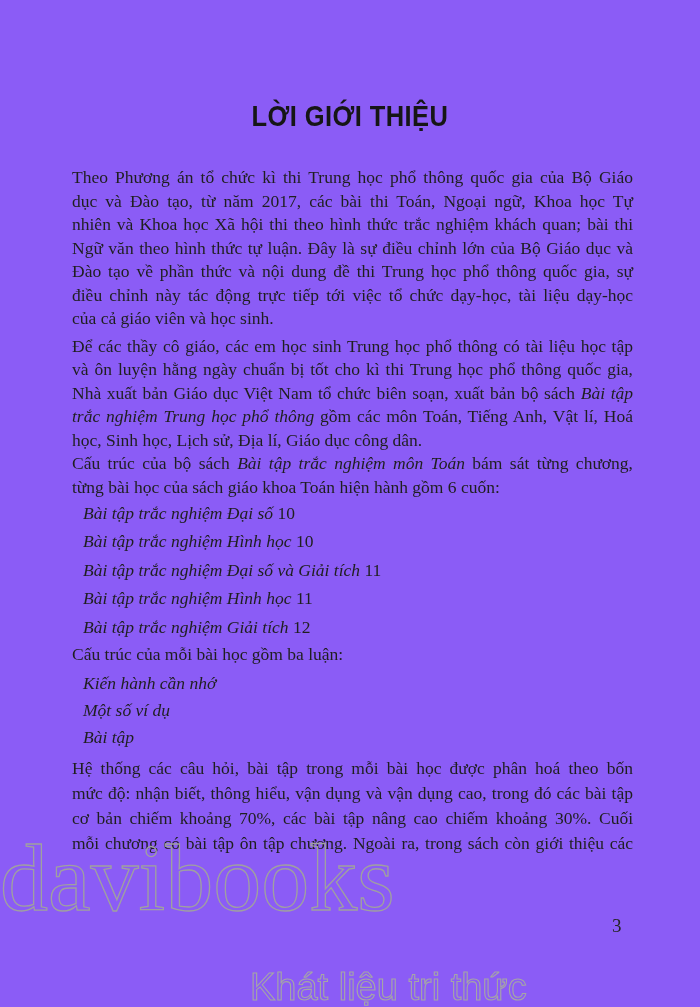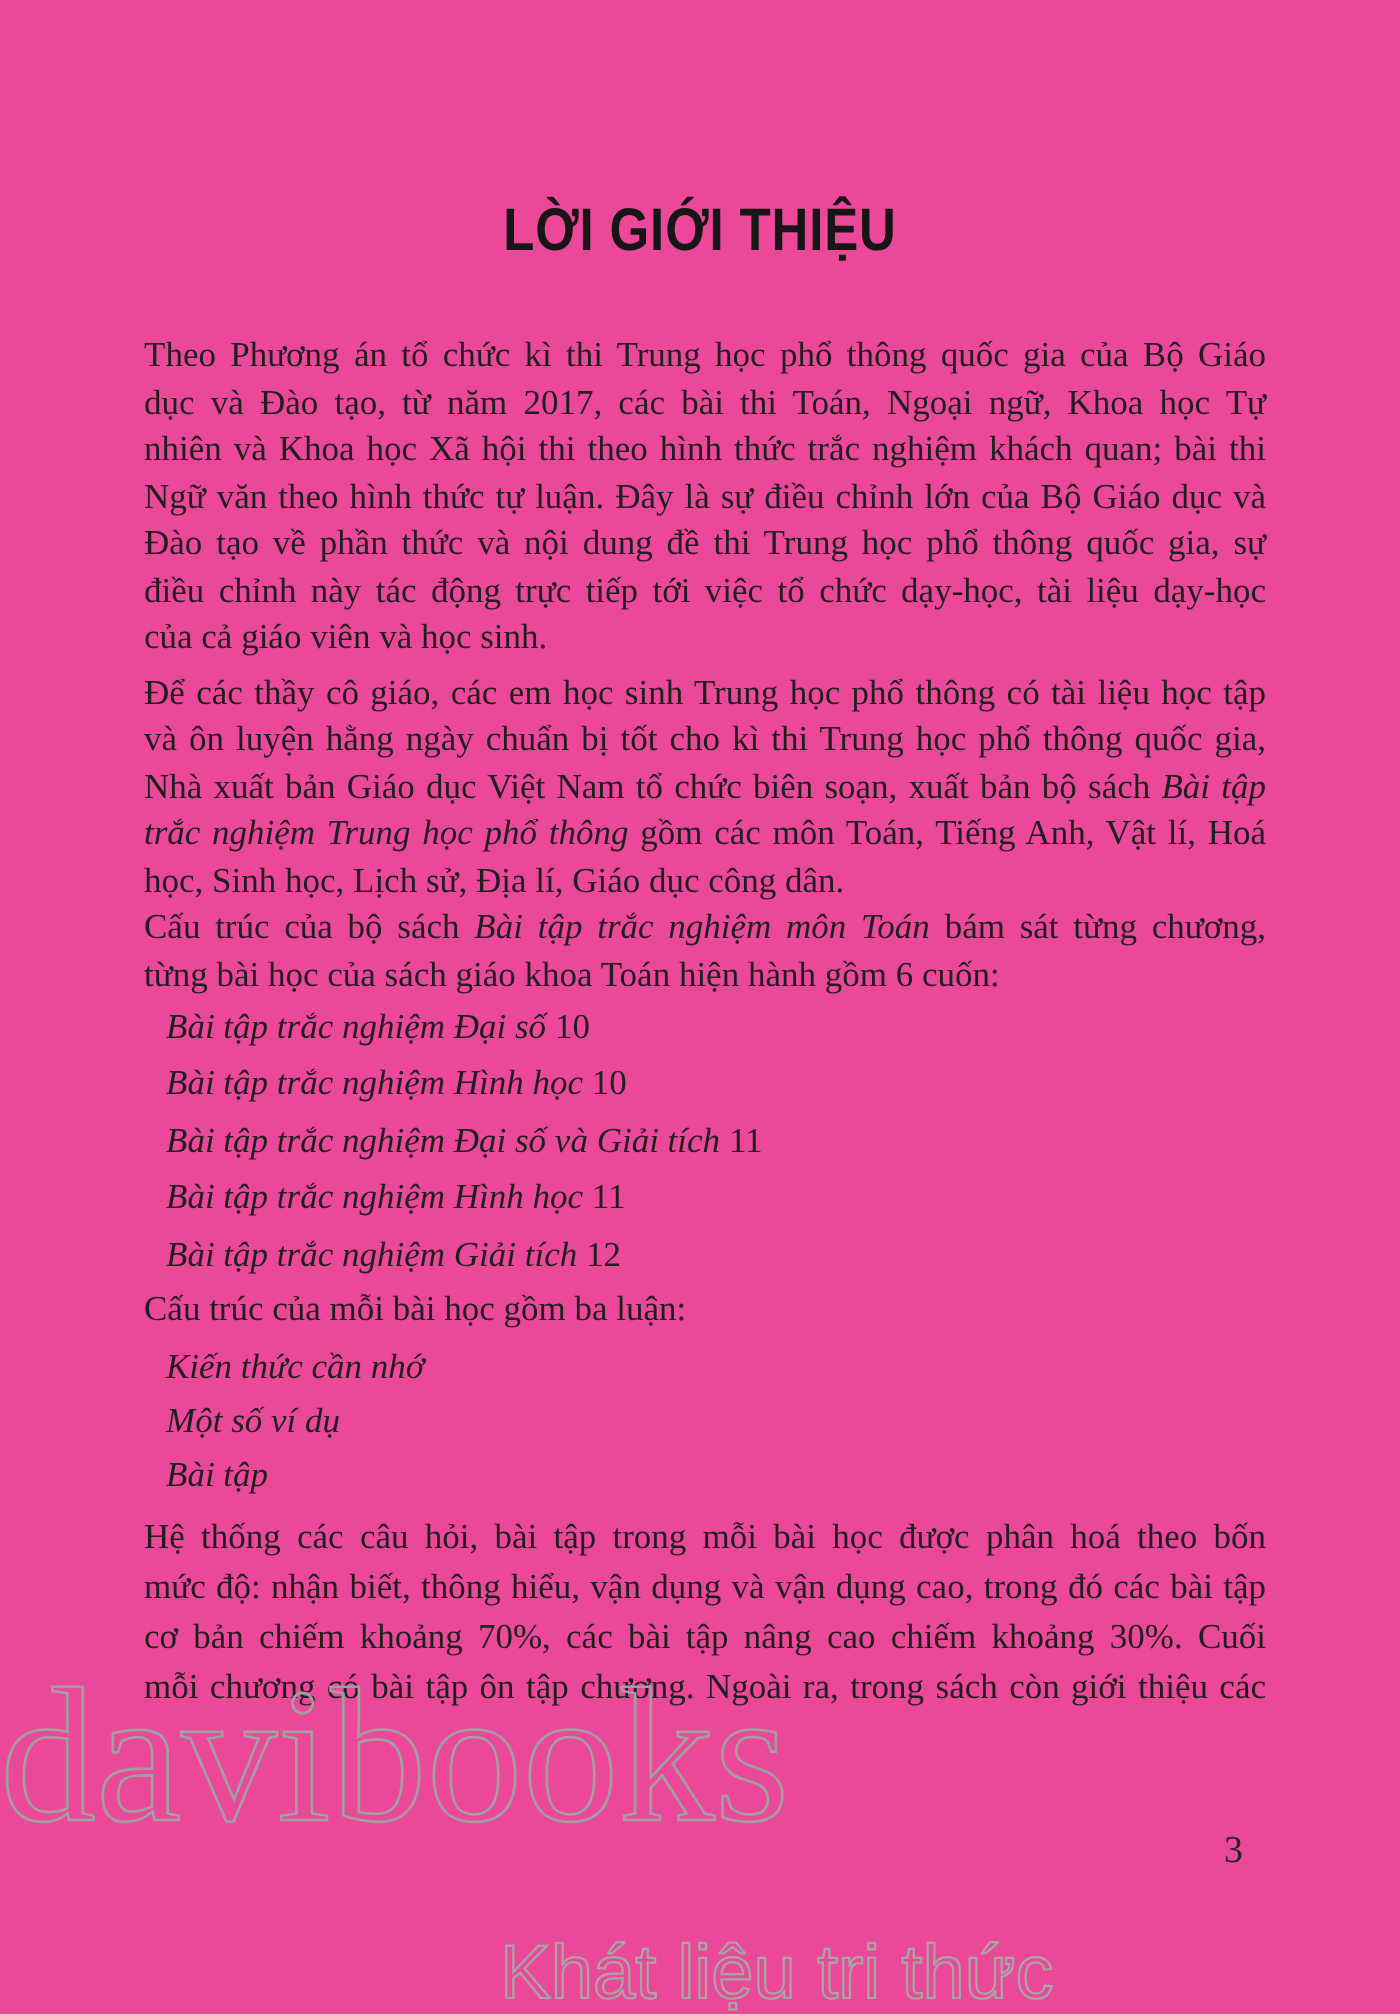--- a/index.html
+++ b/index.html
@@ -5,21 +5,21 @@
   html, body { margin: 0; padding: 0; }
   body {
     width: 700px; height: 1007px;
     background: #fcfcfb;
     font-family: "Liberation Serif", serif;
     overflow: hidden;
     position: relative;
   }
   .page {
     position: absolute; inset: 0;
-    background: #ec4899;
+    background: #8b5cf6;
   }
   
   .title {
     position: absolute; top: 98px; left: 0; width: 700px;
     margin: 0;
     text-align: center;
     font-family: "Liberation Sans", sans-serif;
     font-weight: bold;
     font-size: 30px; line-height: 36px;
     letter-spacing: 0.5px;
@@ -105,21 +105,21 @@
         <div class="ln"><span class="it">Bài tập trắc nghiệm Đại số </span><span>10</span></div>
         <div class="ln"><span class="it">Bài tập trắc nghiệm Hình học </span><span>10</span></div>
         <div class="ln"><span class="it">Bài tập trắc nghiệm Đại số và Giải tích </span><span>11</span></div>
         <div class="ln"><span class="it">Bài tập trắc nghiệm Hình học </span><span>11</span></div>
         <div class="ln"><span class="it">Bài tập trắc nghiệm Giải tích </span><span>12</span></div>
       </div>
       <div class="blk para b4">
         <div class="ln"><span>Cấu trúc của mỗi bài học gồm ba luận:</span></div>
       </div>
       <div class="blk list b5">
-        <div class="ln"><span class="it">Kiến thức cần nhớ</span></div>
+        <div class="ln"><span class="it">Kiến hành cần nhớ</span></div>
         <div class="ln"><span class="it">Một số ví dụ</span></div>
         <div class="ln"><span class="it">Bài tập</span></div>
       </div>
       <div class="blk para b6">
         <div class="ln just"><span>Hệ thống các câu hỏi, bài tập trong mỗi bài học được phân hoá theo bốn</span></div>
         <div class="ln just"><span>mức độ: nhận biết, thông hiểu, vận dụng và vận dụng cao, trong đó các bài tập</span></div>
         <div class="ln just"><span>cơ bản chiếm khoảng 70%, các bài tập nâng cao chiếm khoảng 30%. Cuối</span></div>
         <div class="ln just"><span>mỗi chương có bài tập ôn tập chương. Ngoài ra, trong sách còn giới thiệu các</span></div>
       </div>
     </div>

